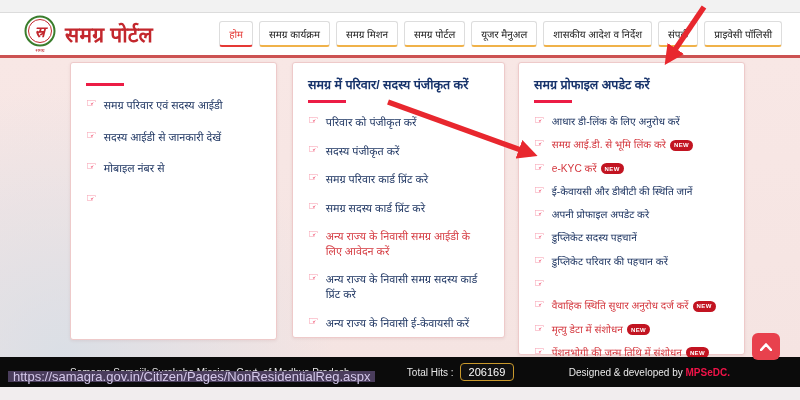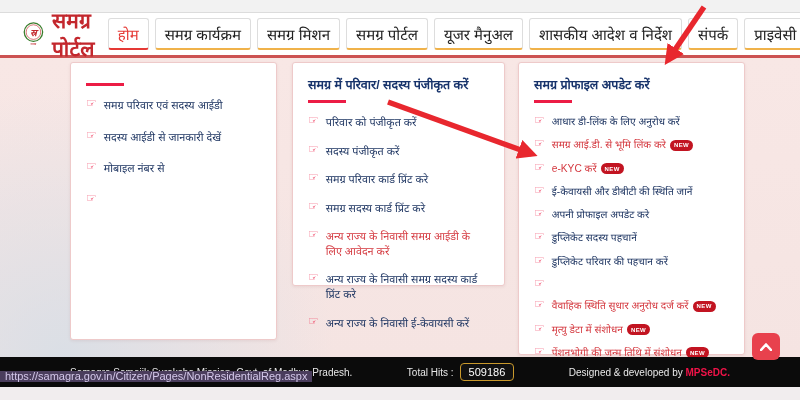--- a/index.html
+++ b/index.html
@@ -14,34 +14,34 @@
     background:#f2f2f2; border-bottom:1px solid #dcdcdc; }
 
   
   .header { position:absolute; left:0; top:13px; width:800px; height:45px;
     background:#ffffff; border-bottom:3px solid #cc5252;
     display:flex; padding:0 10px 0 22px; z-index:3; }
   .logo-wrap { display:flex; align-items:center; gap:7px; }
   .brand { color:#c3272d; font-weight:bold; font-size:21px; letter-spacing:.2px; }
   .nav { display:flex; gap:6px; margin-left:auto; margin-right:8px; align-items:center; }
   .nav-btn { background:#fff; border:1px solid #ddd; border-bottom:2px solid #f0b24a;
-    border-radius:3px; padding:5px 9px 4px; font-size:15px; color:#222;
+    border-radius:3px; padding:5px 9px 4px; font-size:10px; color:#222;
     font-family:inherit; cursor:pointer; white-space:nowrap; }
   .nav-btn.active { color:#e53935; border-bottom:2px solid #e53935; }
 
   
   .main { position:absolute; left:0; top:58px; width:800px; height:300px;
     background:
       radial-gradient(circle at 8% 100%, rgba(215,222,230,.9) 0%, rgba(215,222,230,0) 34%),
       linear-gradient(180deg,#f8e7e5 0%,#f5e4e2 100%); }
   .card { position:absolute; background:#fff; border:1px solid #eecaca;
     border-radius:3px; box-shadow:0 1px 3px rgba(160,90,90,.12);
     padding:13px 15px 0 15px; }
   .card-1 { left:70px; top:4px;  width:207px; height:278px; }
-  .card-2 { left:292px; top:4px; width:213px; height:224px; }
+  .card-2 { left:292px; top:4px; width:213px; height:276px; }
   .card-3 { left:518px; top:4px; width:227px; height:293px; }
   .card-title { color:#17336b; font-weight:bold; font-size:12.5px; }
   .title-underline { width:38px; height:3px; background:#ec1c45; margin:7px 0 12px; }
   .item { display:flex; align-items:flex-start; gap:7px; cursor:pointer; }
   .card-1 .item { margin-bottom:17px; font-size:10.8px; }
   .card-2 .item { margin-bottom:14px; font-size:10.8px; }
   .card-3 .item { margin-bottom:9.5px; font-size:10.2px; }
   .hand-icon { color:#ef3a5d; font-size:12px; line-height:1; flex:0 0 auto;
     transform:translateY(-1px); }
   .item-label { color:#1d3461; line-height:1.35; }
@@ -65,22 +65,22 @@
     display:flex; align-items:center; justify-content:space-between;
     padding:0 70px; z-index:4; }
   .hits-wrap { display:flex; align-items:center; gap:6px; }
   .hits-box { border:1.5px solid #c9992c; border-radius:4px; padding:2px 8px;
     font-size:11px; color:#fff; background:#111; }
   .credit-brand { color:#ef1348; font-weight:bold; }
   .below-footer { position:absolute; left:0; top:387px; width:800px; height:13px;
     background:#f1edee; }
 
   
-  .status-url { position:absolute; left:0; top:371px; height:11px; z-index:8;
-    background:#4a3d5c; color:#d4c8ea; font-size:11px; line-height:11px;
+  .status-url { position:absolute; left:8px; top:371px; height:11px; z-index:8;
+    background:#4a3d5c; color:#d4c8ea; font-size:13px; line-height:11px;
     padding:0 5px; white-space:nowrap; }
 </style>
 </head>
 <body>
 
 <div class="top-strip"></div>
 
 <header class="header">
   <div class="logo-wrap">
     <svg width="36" height="40" viewBox="0 0 36 40">
@@ -218,21 +218,21 @@
 <button class="scroll-top">
   <svg width="12" height="8" viewBox="0 0 12 8">
     <polyline points="1,7 6,1.5 11,7" fill="none" stroke="#ffffff" stroke-width="2.6" stroke-linecap="round" stroke-linejoin="round"></polyline>
   </svg>
 </button>
 
 <footer class="footer">
   <span>Samagra Samajik Suraksha Mission, Govt. of Madhya Pradesh.</span>
   <span class="hits-wrap">
     <span>Total Hits :</span>
-    <span class="hits-box">509186</span>
+    <span class="hits-box">206169</span>
   </span>
   <span>
     <span>Designed &amp; developed by</span>
     <span class="credit-brand">MPSeDC.</span>
   </span>
 </footer>
 <div class="below-footer"></div>
 
 <div class="status-url">https://samagra.gov.in/Citizen/Pages/NonResidentialReg.aspx</div>
 

